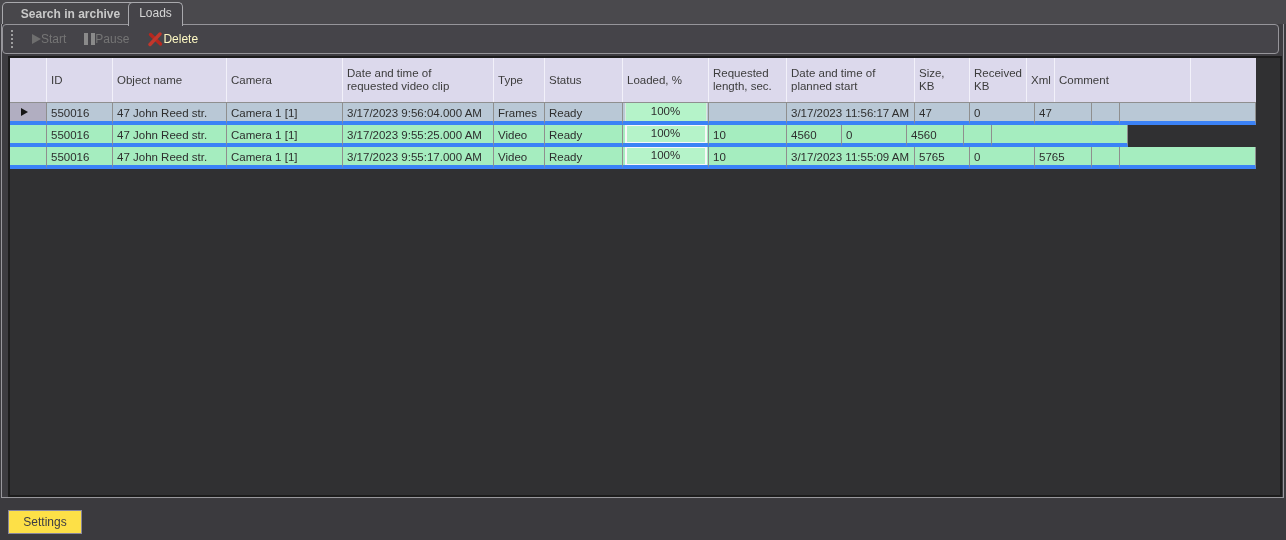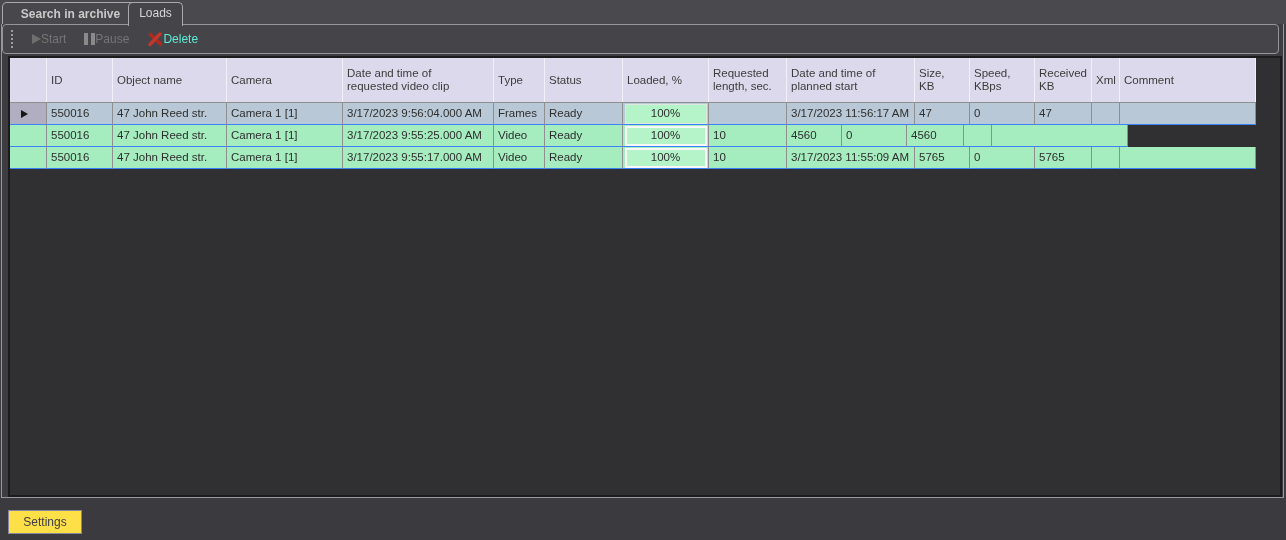--- a/index.html
+++ b/index.html
@@ -31,39 +31,39 @@
   
   .toolbar{
     position:absolute;left:2px;top:0px;width:1277px;height:30px;
     border:1px solid #96959a;border-radius:4px;background:#454449;
     box-sizing:border-box;display:flex;align-items:center;z-index:3;
   }
   .grip{display:flex;flex-direction:column;gap:2px;margin-left:8px;margin-right:10px;}
   .grip i{width:2px;height:2px;border-radius:50%;background:#bdbdbd;display:block;}
   .titem{display:flex;align-items:center;padding:0 9px;height:24px;}
   .titem.disabled{color:#757575;}
-  .titem.enabled{color:#5eead4;cursor:pointer;}
+  .titem.enabled{color:#fef9c3;cursor:pointer;}
   .titem span{font-size:12px;}
   .play-tri{width:0;height:0;border-left:9px solid #6e6e6e;border-top:5px solid transparent;border-bottom:5px solid transparent;}
   .pause-bars{display:flex;gap:3px;}
   .pause-bars i{display:block;width:4px;height:12px;background:#8a8a8a;}
   
   .grid{
     position:absolute;left:8px;top:32px;width:1274px;height:441px;
     background:#303032;border:2px solid #1c1c1c;box-sizing:border-box;overflow:hidden;
   }
   .gheader{display:flex;width:1246px;height:45px;background:#dcd9ec;border-bottom:1px solid #8f8f8f;box-sizing:border-box;}
   .hcell{
     box-sizing:border-box;border-right:1px solid #f2f1fa;
     display:flex;align-items:center;padding:0 4px;
     font-size:11.5px;color:#3c3c3c;line-height:13px;overflow:hidden;
   }
   .grow{display:flex;width:1246px;height:22px;box-sizing:border-box;}
   .dcell{
-    box-sizing:border-box;border-right:1px solid #8f8f8f;border-bottom:1px solid #3b82f6;
+    box-sizing:border-box;border-right:1px solid #8f8f8f;border-bottom:4px solid #3b82f6;
     font-size:11.5px;color:#2e2e2e;line-height:20px;padding-left:4px;
     white-space:nowrap;overflow:hidden;
   }
   .row-green .dcell{background:#a5edbf;}
   .row-sel .dcell{background:#b9c8d6;}
   .rowhdr{padding:0;display:flex;align-items:center;background:#efefef;}
   .row-sel .rowhdr{background:#b1aec1;}
   .sel-tri{width:0;height:0;border-left:7px solid #161616;border-top:4.5px solid transparent;border-bottom:4.5px solid transparent;margin-left:11px;}
   .c0{width:37px;} .c1{width:66px;} .c2{width:114px;} .c3{width:116px;} .c4{width:151px;}
   .c5{width:51px;} .c6{width:78px;} .c7{width:86px;} .c8{width:78px;} .c9{width:128px;}
@@ -151,23 +151,20 @@
         </div>
       <div class="hcell c8">
           <span class="hlabel">Requested length, sec.</span>
         </div>
       <div class="hcell c9">
           <span class="hlabel">Date and time of planned start</span>
         </div>
       <div class="hcell c10 hc10">
           <span class="hlabel">Size, KB</span>
         </div>
-      <div class="hcell c11">
-          <span class="hlabel">Speed, KBps</span>
-        </div>
       <div class="hcell c12">
           <span class="hlabel">Received KB</span>
         </div>
       <div class="hcell c13">
           <span class="hlabel">Xml</span>
         </div>
       <div class="hcell c14">
           <span class="hlabel">Comment</span>
         </div>
     </div>

